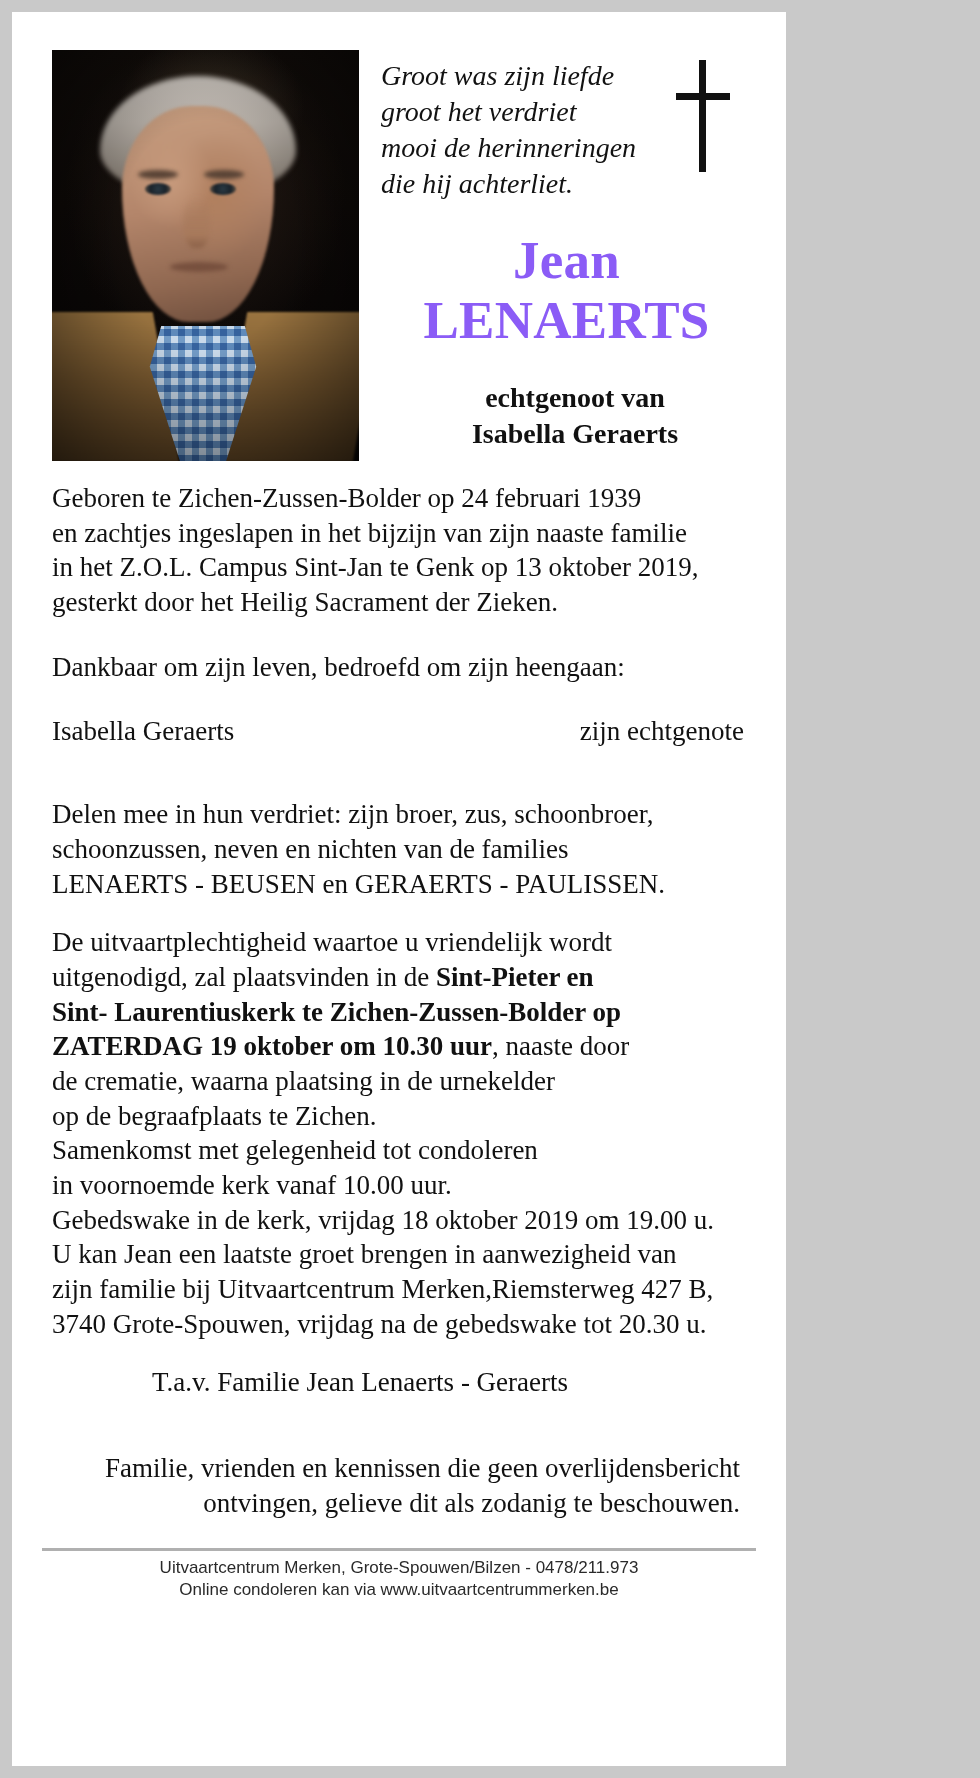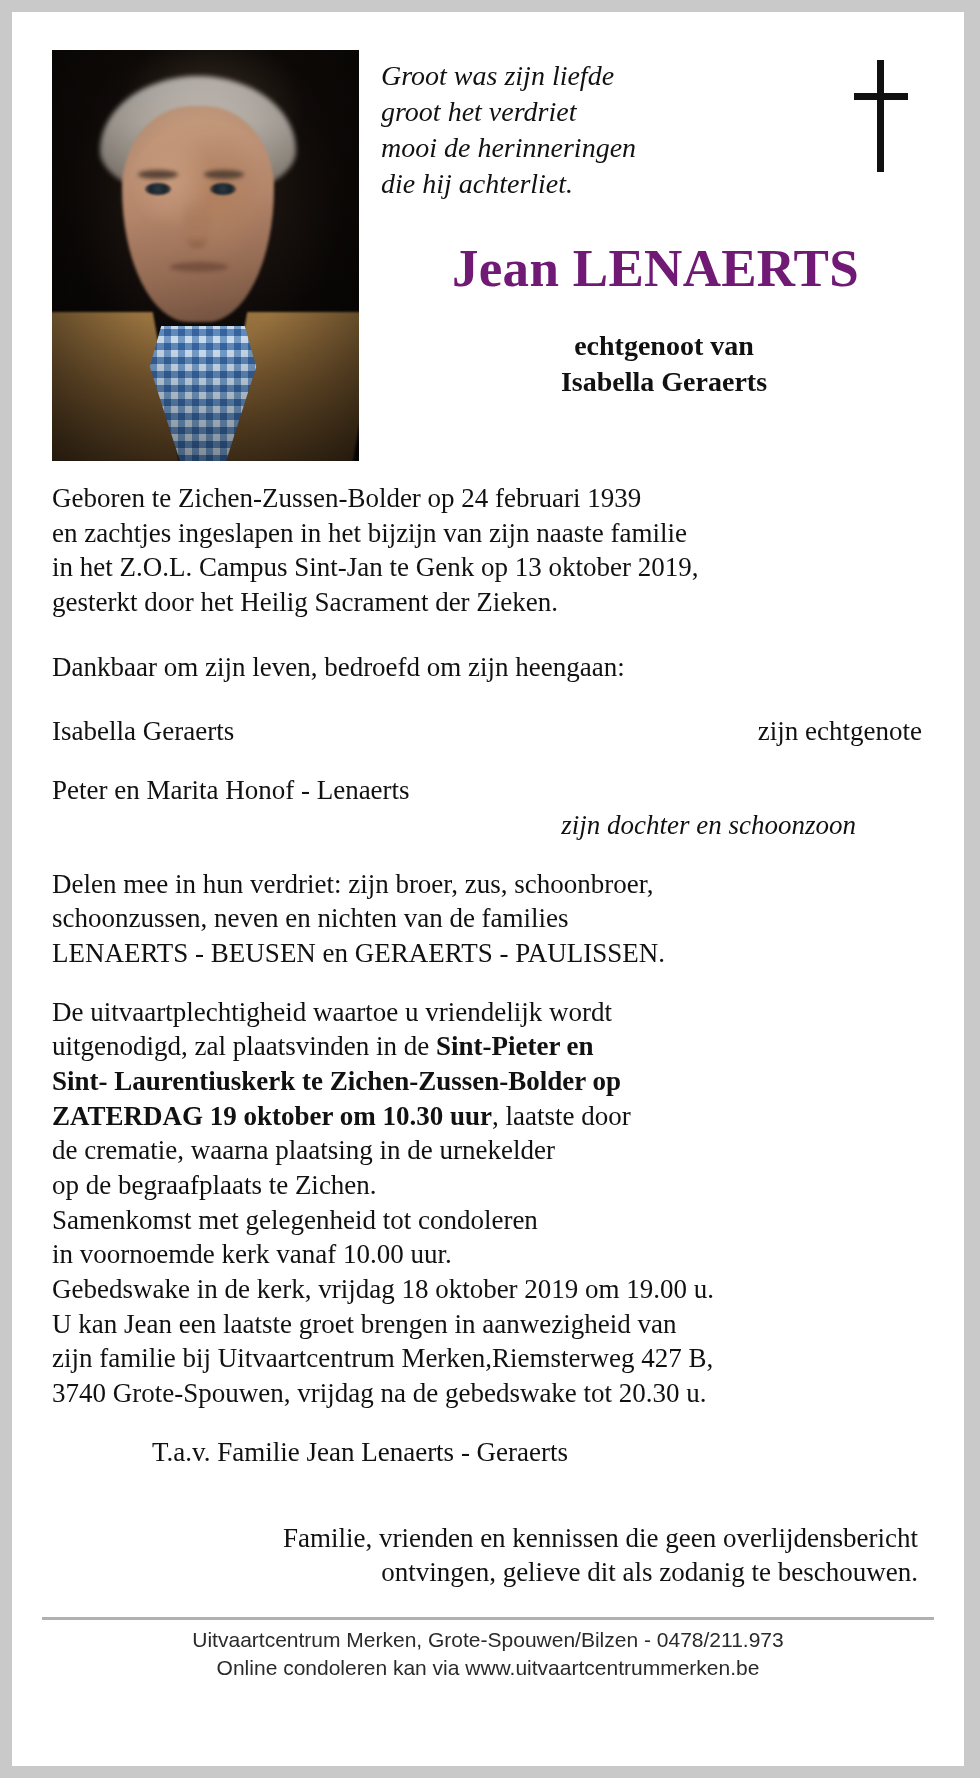--- a/index.html
+++ b/index.html
@@ -12,21 +12,21 @@
     height: 1778px;
     font-family: "Liberation Serif", "DejaVu Serif", serif;
     color: #111111;
     overflow: hidden;
   }
 
   #card {
     position: absolute;
     left: 12px;
     top: 12px;
-    width: 952px;
+    width: 774px;
     height: 1754px;
     background: #ffffff;
     box-sizing: border-box;
   }
 
   
   .top-row {
     display: flex;
     align-items: flex-start;
     padding: 38px 0 0 40px;
@@ -150,23 +150,23 @@
   .cross .h {
     position: absolute; left: 0; top: 33px;
     width: 54px; height: 7px; background: #111;
   }
 
   .deceased-name {
     text-align: center;
     font-weight: bold;
     font-size: 53px;
     letter-spacing: 0.3px;
-    margin-top: 36px;
+    margin-top: 28px;
     padding-right: 34px;
-    color: #701a75;
+    color: #8b5cf6;
   }
 
   .relation-block {
     text-align: center;
     font-weight: bold;
     font-size: 28px;
     line-height: 1.28;
     margin-top: 30px;
     padding-right: 17px;
     white-space: pre-line;
@@ -212,21 +212,21 @@
 
   
   .footer-rule {
     margin: 12px 30px 0 30px;
     height: 3px;
     background: #b0b0b0;
   }
   .footer {
     text-align: center;
     font-family: "Liberation Sans", "DejaVu Sans", sans-serif;
-    font-size: 21px;
+    font-size: 17px;
     line-height: 1.32;
     color: #2a2a2a;
     padding-top: 6px;
     white-space: pre-line;
   }
 </style>
 </head>
 <body style="background: rgb(201, 201, 201);">
 
 <div id="card">
@@ -282,38 +282,34 @@
 
     <div class="gap-lg"></div>
 
     <div class="rel-row">
       <span>Isabella Geraerts</span>
       <span class="rel-tag">zijn echtgenote</span>
     </div>
 
     <div class="gap-md"></div>
 
-    <div>
-      <div>Peter en Marita Honof - Lenaerts</div>
-      <div class="rel-right">zijn dochter en schoonzoon</div>
-    </div>
 
     <div class="gap-md"></div>
 
     <p class="para">Delen mee in hun verdriet: zijn broer, zus, schoonbroer,
 schoonzussen, neven en nichten van de families
 LENAERTS - BEUSEN en GERAERTS - PAULISSEN.</p>
 
     <div class="gap-md"></div>
 
     <div class="funeral">
       <div>De uitvaartplechtigheid waartoe u vriendelijk wordt</div>
       <div><span>uitgenodigd, zal plaatsvinden in de </span><span class="b">Sint-Pieter en</span></div>
       <div class="b">Sint- Laurentiuskerk te Zichen-Zussen-Bolder op</div>
-      <div><span class="b">ZATERDAG 19 oktober om 10.30 uur</span><span>, laatste door</span></div>
+      <div><span class="b">ZATERDAG 19 oktober om 10.30 uur</span><span>, naaste door</span></div>
       <div class="para">de crematie, waarna plaatsing in de urnekelder
 op de begraafplaats te Zichen.
 Samenkomst met gelegenheid tot condoleren
 in voornoemde kerk vanaf 10.00 uur.
 Gebedswake in de kerk, vrijdag 18 oktober 2019 om 19.00 u.
 U kan Jean een laatste groet brengen in aanwezigheid van
 zijn familie bij Uitvaartcentrum Merken,Riemsterweg 427 B,
 3740 Grote-Spouwen, vrijdag na de gebedswake tot 20.30 u.</div>
     </div>
 

